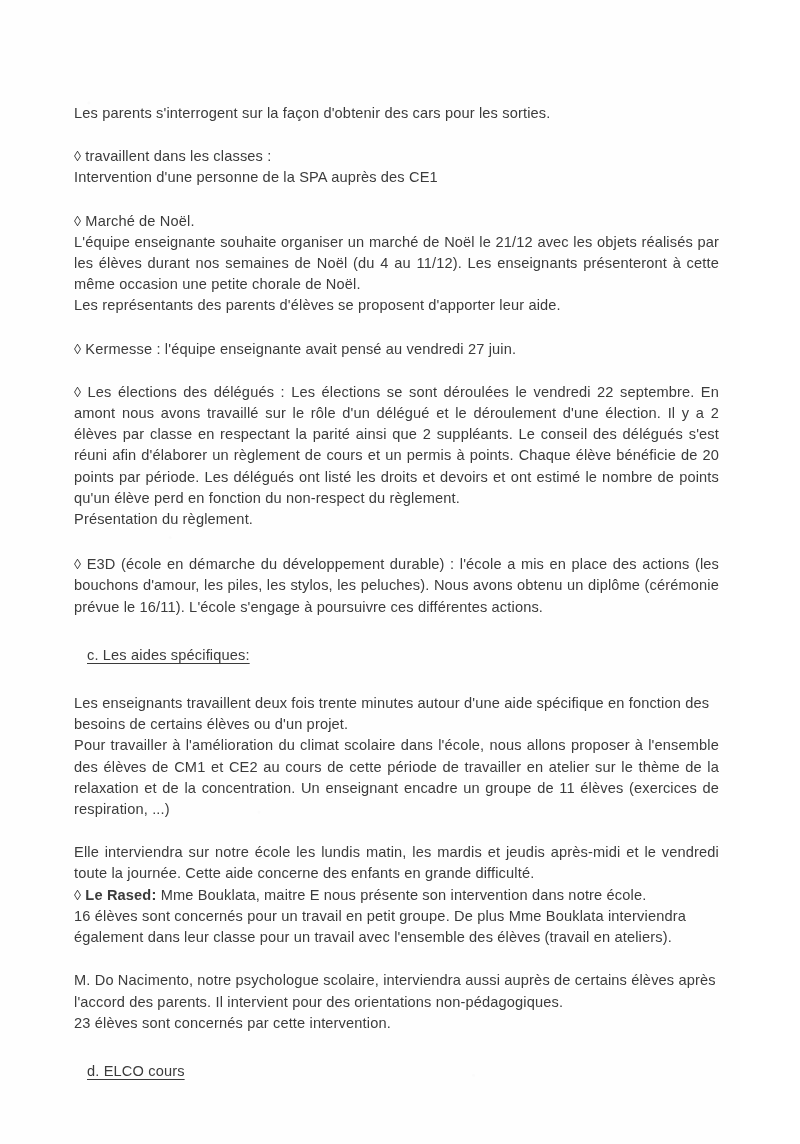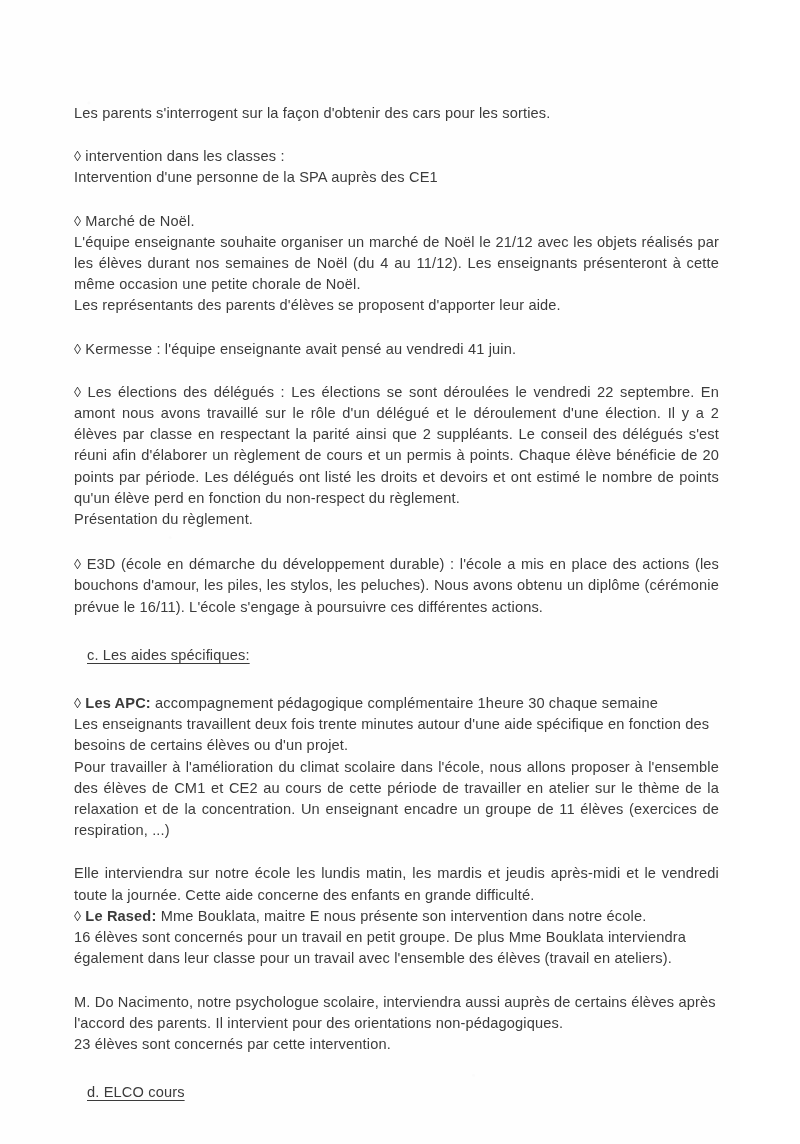--- a/index.html
+++ b/index.html
@@ -73,55 +73,54 @@
 <div class="page">
   <div class="grain"></div>
 
   <div class="page-inner">
 
     <p class="blk left">Les parents s'interrogent sur la façon d'obtenir des cars pour les sorties.</p>
 
     <div class="gap-md"></div>
 
     <div>
-      <p class="blk left"><span class="bullet">◊</span><span> intervention dans les classes :</span></p>
+      <p class="blk left"><span class="bullet">◊</span><span> travaillent dans les classes :</span></p>
       <p class="blk left">Intervention d'une personne de la SPA auprès des CE1</p>
     </div>
 
     <div class="gap-md"></div>
 
     <div>
       <p class="blk left"><span class="bullet">◊</span><span> Marché de Noël.</span></p>
       <p class="blk justify">L'équipe enseignante souhaite organiser un marché de Noël le 21/12 avec les objets réalisés par les élèves durant nos semaines de Noël (du 4 au 11/12). Les enseignants présenteront à cette même occasion une petite chorale de Noël.</p>
       <p class="blk left">Les représentants des parents d'élèves se proposent d'apporter leur aide.</p>
     </div>
 
     <div class="gap-md"></div>
 
-    <p class="blk left"><span class="bullet">◊</span><span> Kermesse : l'équipe enseignante avait pensé au vendredi 41 juin.</span></p>
+    <p class="blk left"><span class="bullet">◊</span><span> Kermesse : l'équipe enseignante avait pensé au vendredi 27 juin.</span></p>
 
     <div class="gap-md"></div>
 
     <div>
       <p class="blk justify"><span class="bullet">◊</span><span> Les élections des délégués : Les élections se sont déroulées le vendredi 22 septembre. En amont nous avons travaillé sur le rôle d'un délégué et le déroulement d'une élection. Il y a 2 élèves par classe en respectant la parité ainsi que 2 suppléants. Le conseil des délégués s'est réuni afin d'élaborer un règlement de cours et un permis à points. Chaque élève bénéficie de 20 points par période. Les délégués ont listé les droits et devoirs et ont estimé le nombre de points qu'un élève perd en fonction du non-respect du règlement.</span></p>
       <p class="blk left">Présentation du règlement.</p>
     </div>
 
     <div class="gap-lg"></div>
 
     <p class="blk justify"><span class="bullet">◊</span><span> E3D (école en démarche du développement durable) : l'école a mis en place des actions (les bouchons d'amour, les piles, les stylos, les peluches). Nous avons obtenu un diplôme (cérémonie prévue le 16/11). L'école s'engage à poursuivre ces différentes actions.</span></p>
 
     <div class="gap-xl"></div>
 
     <p class="blk left"><span class="underlined">c. Les aides spécifiques:</span></p>
 
     <div class="gap-xl"></div>
 
     <div>
-      <p class="blk left"><span class="bullet">◊</span><span class="semi"> Les APC:</span><span> accompagnement pédagogique complémentaire 1heure 30 chaque semaine</span></p>
       <p class="blk left">Les enseignants travaillent deux fois trente minutes autour d'une aide spécifique en fonction des besoins de certains élèves ou d'un projet.</p>
       <p class="blk justify">Pour travailler à l'amélioration du climat scolaire dans l'école, nous allons proposer à l'ensemble des élèves de CM1 et CE2 au cours de cette période de travailler en atelier sur le thème de la relaxation et de la concentration. Un enseignant encadre un groupe de 11 élèves (exercices de respiration, ...)</p>
     </div>
 
     <div class="gap-md"></div>
 
     <div>
       <p class="blk justify">Elle interviendra sur notre école les lundis matin, les mardis et jeudis après-midi et le vendredi toute la journée. Cette aide concerne des enfants en grande difficulté.</p>
       <p class="blk left"><span class="bullet">◊</span><span class="semi"> Le Rased:</span><span> Mme Bouklata, maitre E nous présente son intervention dans notre école.</span></p>
       <p class="blk left">16 élèves sont concernés pour un travail en petit groupe. De plus Mme Bouklata interviendra également dans leur classe pour un travail avec l'ensemble des élèves (travail en ateliers).</p>

